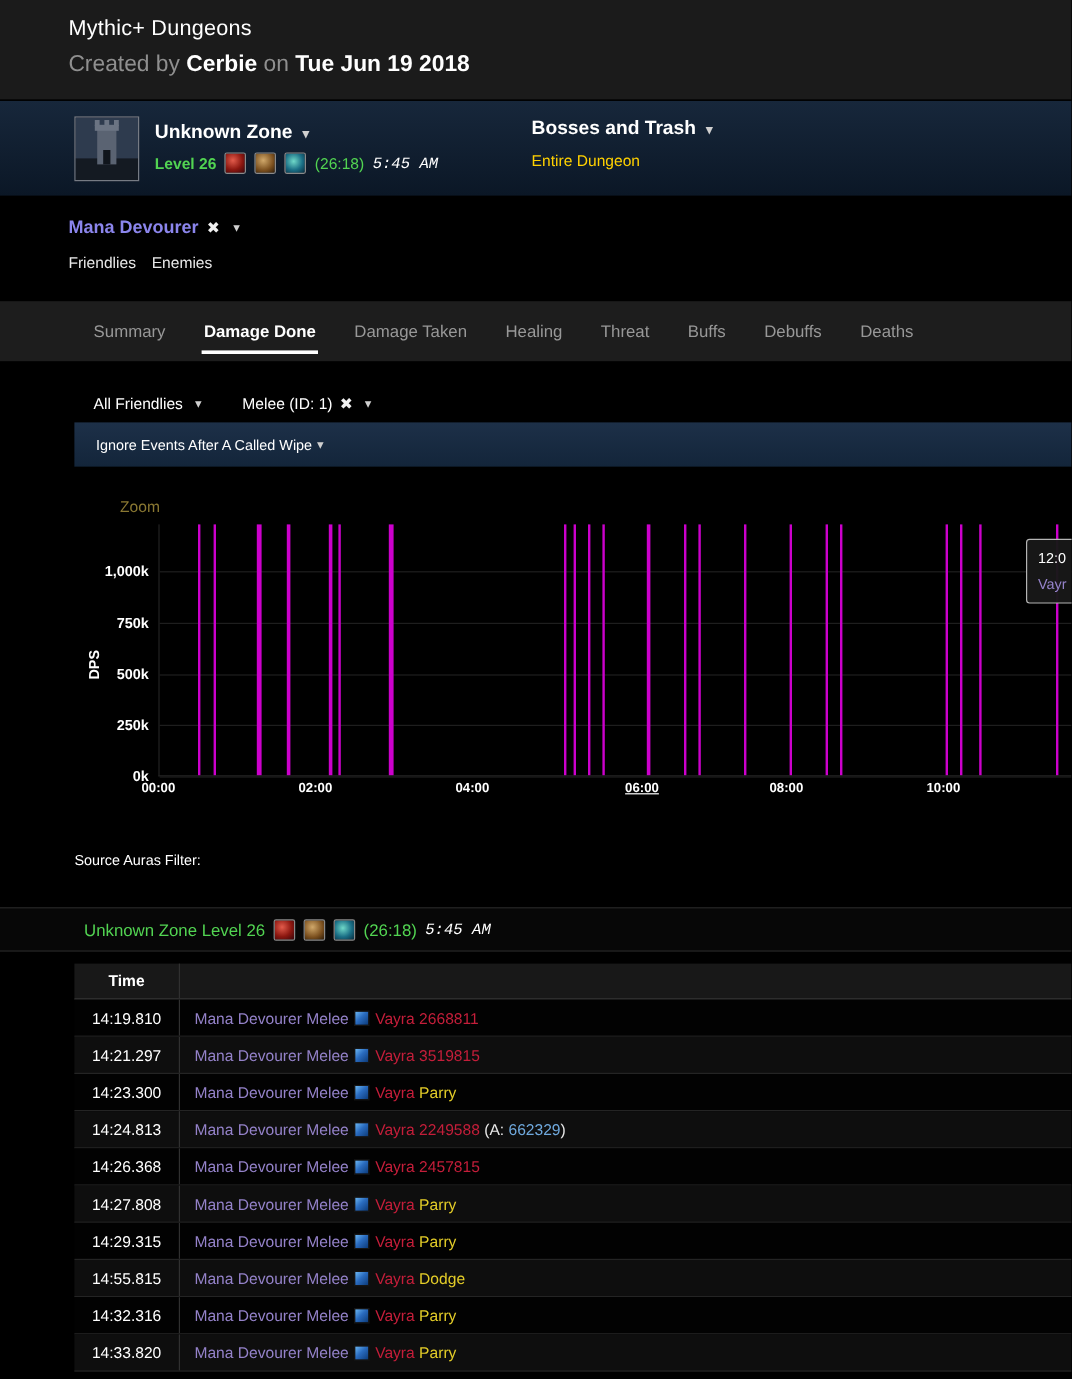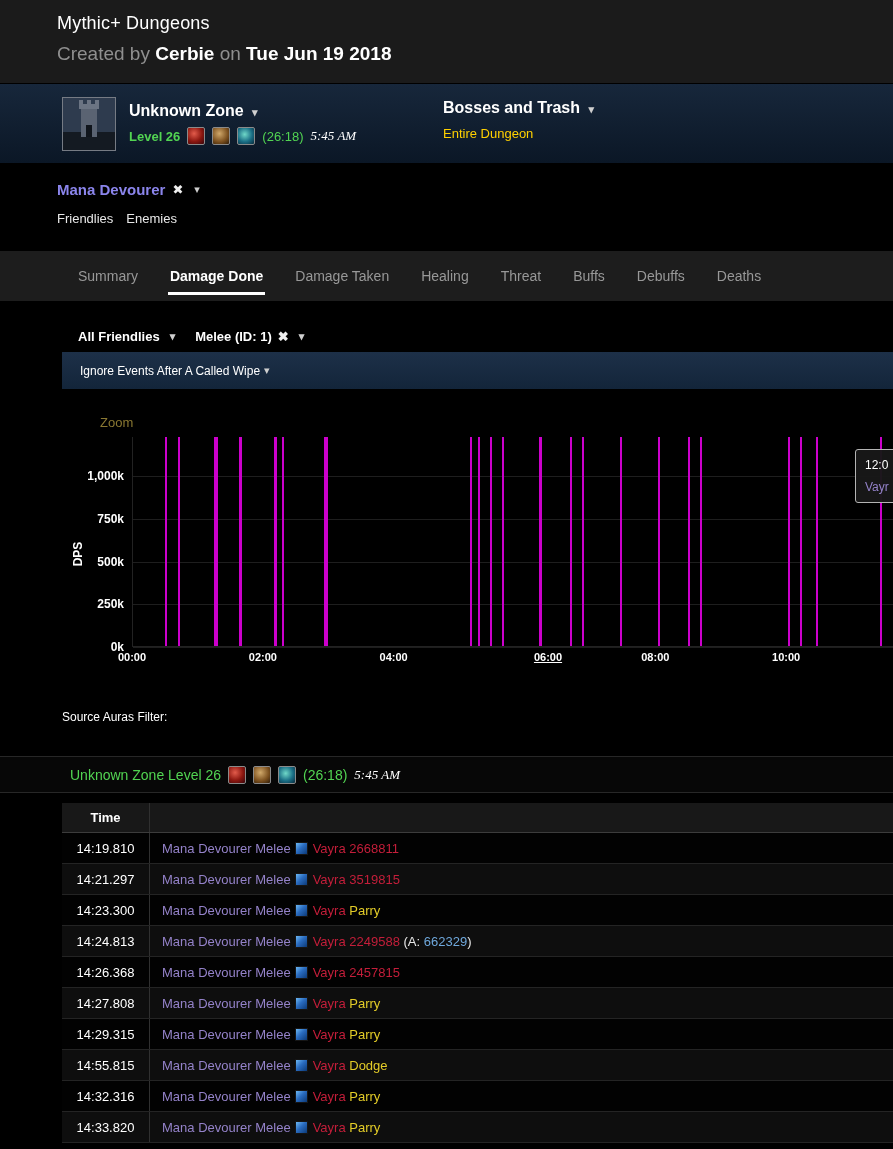--- a/index.html
+++ b/index.html
@@ -24,41 +24,41 @@
   .zone-info { margin-left: 13px; }
   .zone-name-row { font-size: 16px; font-weight: bold; color: #fff; cursor: pointer; }
   .caret { font-size: 11px; color: #cfcfcf; margin-left: 4px; }
   .zone-sub { margin-top: 7px; display: flex; align-items: center; gap: 7px; font-size: 13px; }
   .green { color: var(--green,#52D452); }
   .lvl { font-weight: bold; }
   .affix { width: 18px; height: 18px; border: 1px solid #8a8a8a; border-radius: 2px; display: inline-block; }
   .affix-a { background: radial-gradient(circle at 38% 35%, #e25b4b 0%, #8c1710 55%, #37050a 100%); }
   .affix-b { background: radial-gradient(circle at 40% 35%, #d0a86a 0%, #7a4f1e 60%, #2e1c08 100%); }
   .affix-c { background: radial-gradient(circle at 42% 40%, #6fd8c8 0%, #1b6f86 55%, #072b3d 100%); }
-  .clock { color: #fff; font-style: italic; font-size: 13px; font-family: Liberation Serif, serif; }
+  .clock { color: #fff; font-style: italic; font-size: 13px; font-family: Liberation Mono, monospace; }
   .boss-col { position: absolute; left: 443px; top: 15px; }
   .boss-title { font-size: 16px; font-weight: bold; color: #fff; cursor: pointer; }
   .entire { margin-top: 9px; font-size: 13px; color: var(--gold,#FFD100); }
 
   
   .fight-section { padding: 18px 0 0 57px; height: 88px; background: #000; }
   .boss-row { display: flex; align-items: center; gap: 7px; }
   .boss-name { color: var(--boss-link,#8B85EC); font-weight: bold; font-size: 15px; cursor: pointer; }
   .unpin { color: #f0f0f0; font-size: 13px; cursor: pointer; }
   .sub-tabs { margin-top: 13px; display: flex; gap: 13px; font-size: 13px; color: #e8e8e8; }
   .sub-tabs div { cursor: pointer; }
 
   
   .tab-bar { height: 50px; background: #1d1d1d; display: flex; padding-left: 62px; }
   .tab { position: relative; padding: 0 16px; line-height: 50px; font-size: 14px; color: #989898; cursor: pointer; white-space: nowrap; }
   .tab.active { color: #fff; font-weight: bold; }
   .tab.active::after { content: ""; position: absolute; left: 14px; right: 14px; bottom: 6px; height: 3px; background: #fff; }
 
   
-  .filter-row { display: flex; gap: 20px; padding: 19px 0 0 78px; height: 51px; font-size: 13px; font-weight: bold; }
+  .filter-row { display: flex; gap: 34px; padding: 19px 0 0 78px; height: 51px; font-size: 13px; font-weight: normal; }
   .filter-item { display: flex; align-items: center; gap: 6px; cursor: pointer; }
 
   
   .chart-panel { margin-left: 62px; width: 831px; position: relative; }
   .chart-header { height: 37px; background: linear-gradient(180deg,#1d3048,#13253a);
     display: flex; align-items: center; padding-left: 18px; font-size: 12px; color: #fff; cursor: pointer; }
   .chart-body { height: 301px; background: #000; position: relative; }
   .zoom-label { position: absolute; left: 38px; top: 26px; font-size: 13px; color: #8a7832; }
   .dps-label { position: absolute; left: 4px; top: 158px; transform: rotate(-90deg); font-size: 12px; font-weight: bold; color: #fff; }
   .y-labels { position: absolute; left: 0; top: 48px; width: 62px; height: 210px; }
@@ -225,21 +225,21 @@
         <div class="spike" style="left: 567.024px; width: 2px;"></div>
         <div class="spike" style="left: 655.335px; width: 2px;"></div>
         <div class="spike" style="left: 667.328px; width: 2px;"></div>
         <div class="spike" style="left: 682.592px; width: 2px;"></div>
         <div class="spike" style="left: 746.917px; width: 2px;"></div>
       </div>
     <div class="x-labels" id="x-labels">
         <div style="left: 0px;">00:00</div>
         <div style="left: 130.831px;">02:00</div>
         <div style="left: 261.662px;">04:00</div>
-        <div style="left: 416px; text-decoration: underline;">06:00</div>
+        <div style="left: 403px; text-decoration: underline;">06:00</div>
         <div style="left: 523.324px;">08:00</div>
         <div style="left: 654.155px;">10:00</div>
       </div>
     <div class="chart-tooltip">
       <div class="tt-time">12:0</div>
       <div class="tt-name">Vayr</div>
     </div>
   </div>
 </div>
 

